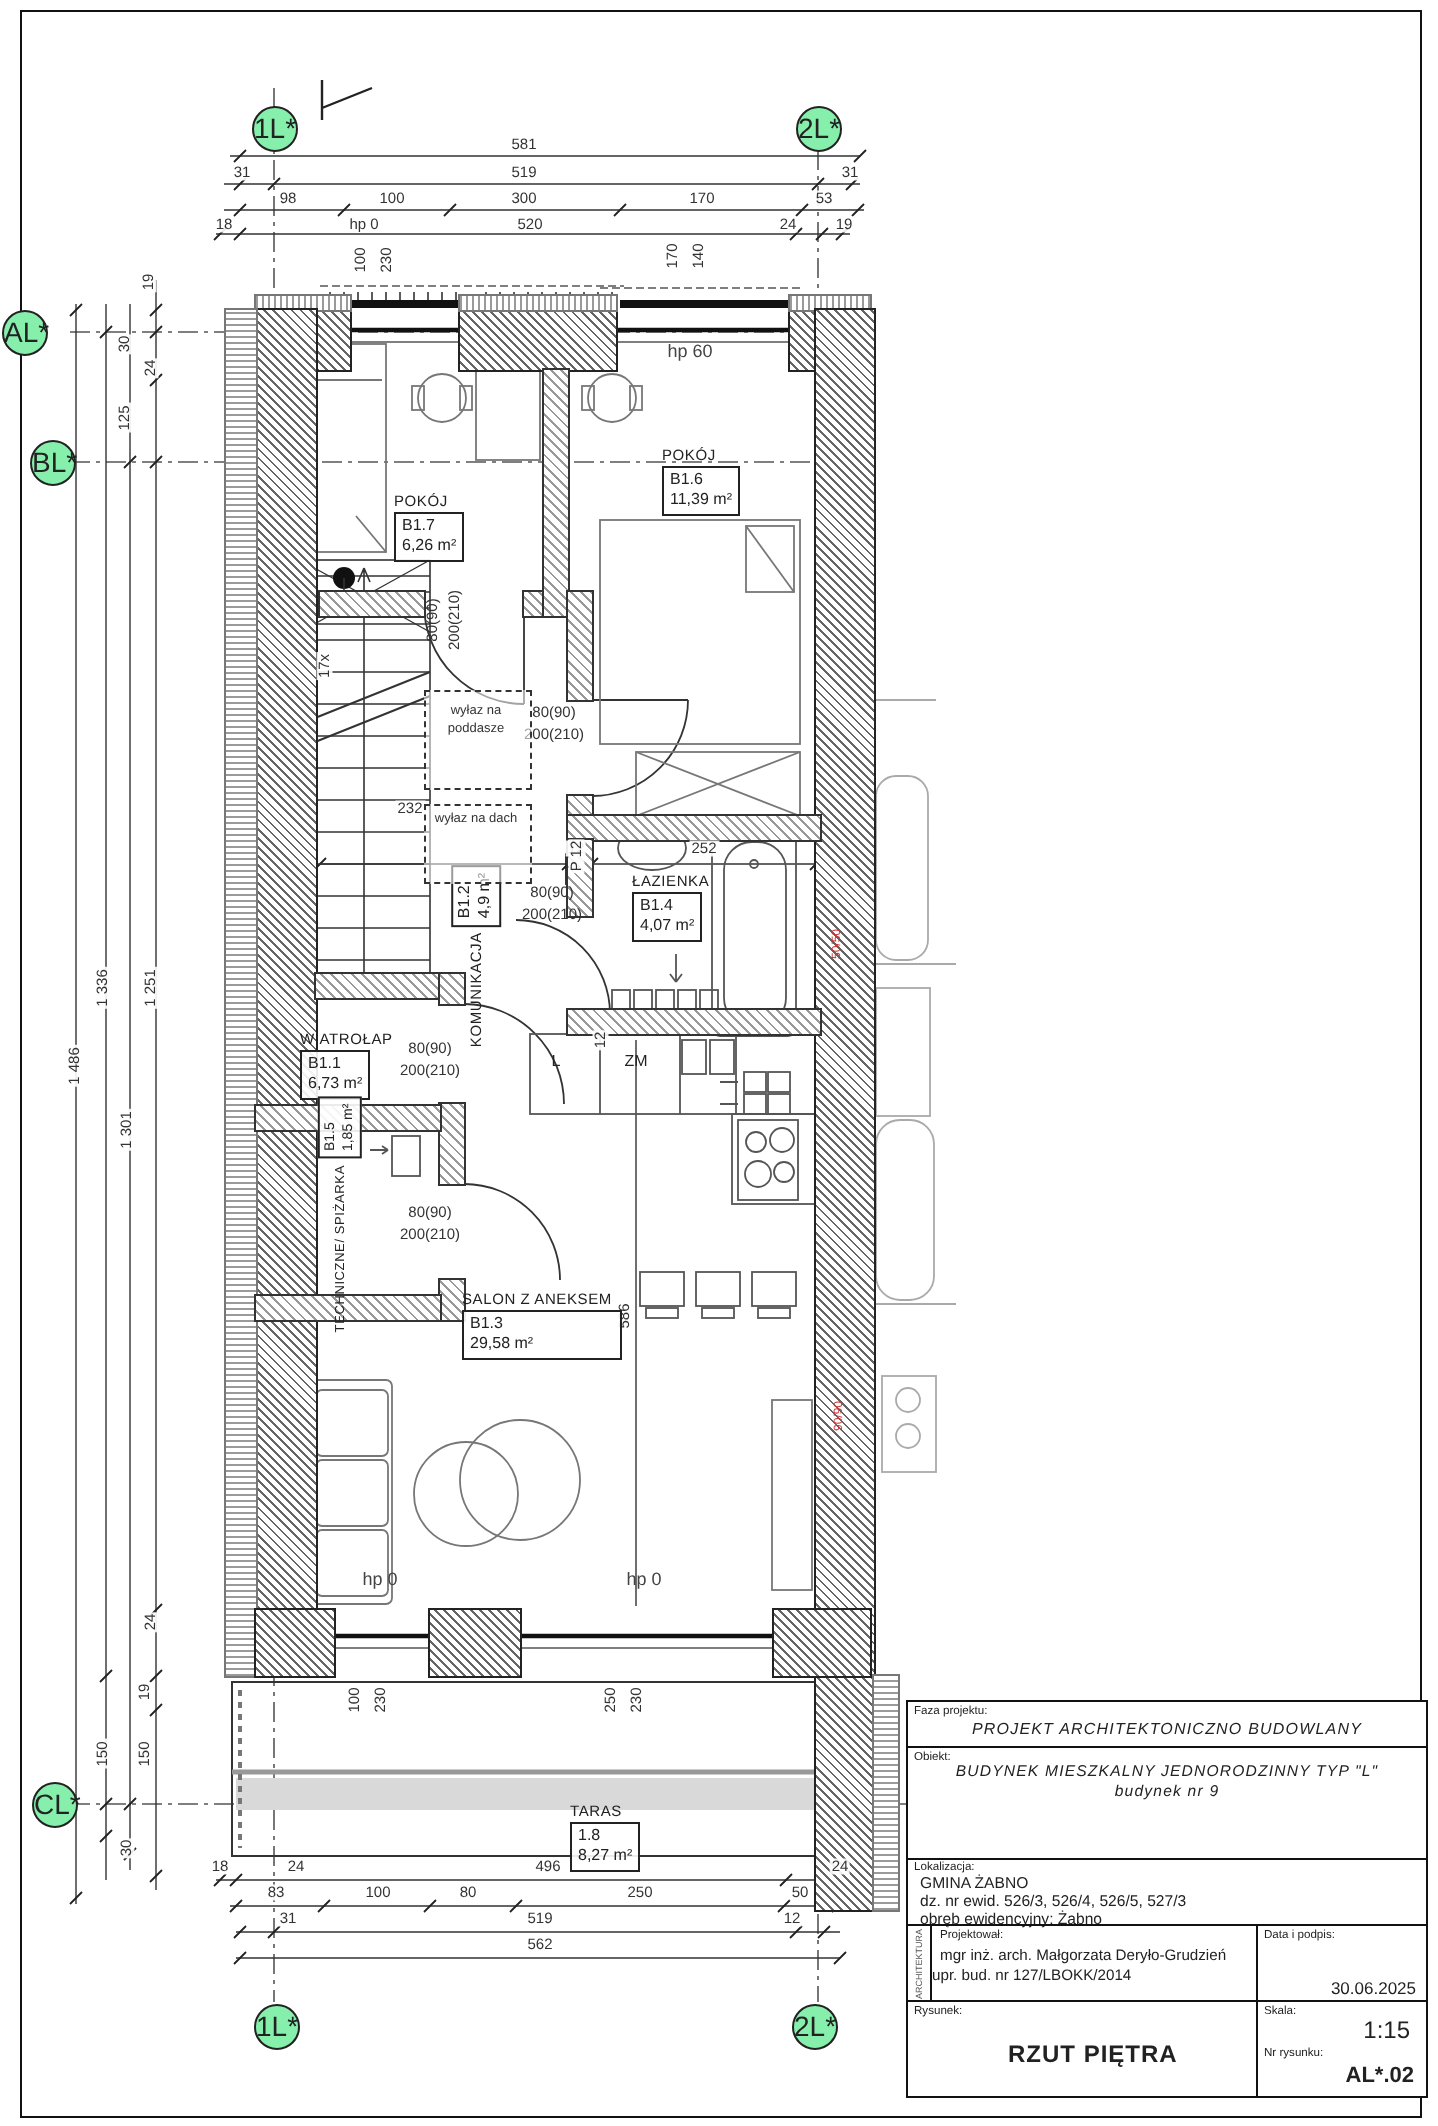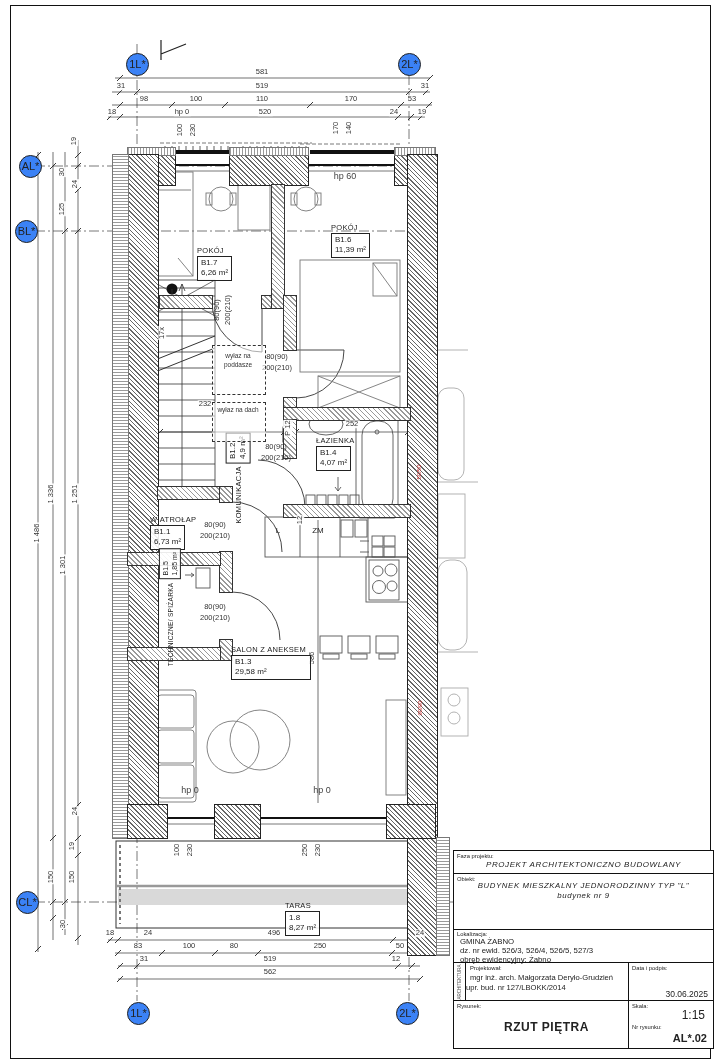--- a/index.html
+++ b/index.html
@@ -14,21 +14,21 @@
   .wi{position:absolute;background:repeating-linear-gradient(0deg,#9a9a9a 0 1px,#fff 1px 3px);
       outline:1px solid #777;}
   .wih{position:absolute;background:repeating-linear-gradient(90deg,#9a9a9a 0 1px,#fff 1px 3px);
       outline:1px solid #777;}
   .t{position:absolute;font-size:7.5px;line-height:1;white-space:nowrap;color:#222;}
   .c{transform:translate(-50%,-50%);}
   .cr{transform:translate(-50%,-50%) rotate(-90deg);}
   .dim{background:rgba(255,255,255,.9);padding:0 1px;color:#333;}
   .red{color:#cc3333;font-size:6px;}
   .axis{position:absolute;width:21px;height:21px;border:1.3px solid #222;border-radius:50%;
-        background:#3b82f6;font-size:11px;line-height:21px;text-align:center;}
+        background:#86efac;font-size:14px;line-height:21px;text-align:left;}
   .rblock{position:absolute;display:flex;flex-direction:column;gap:1px;}
   .rname{font-size:7.5px;letter-spacing:.3px;color:#222;white-space:nowrap;}
   .rbox{border:1px solid #222;background:rgba(255,255,255,.9);padding:1px 3px;font-size:8px;
         line-height:1.3;white-space:nowrap;width:max-content;}
   .dash{position:absolute;border:1px dashed #333;background:rgba(255,255,255,.55);}
   .ds{font-size:7.5px;color:#333;text-align:center;line-height:1.4;}
   .an{font-size:6.5px;color:#333;}
   
   #tb{position:absolute;left:453px;top:850px;width:259px;height:197px;border:1.5px solid #111;
       background:#fff;font-size:8px;}
@@ -219,31 +219,31 @@
   <div class="wp" style="left:220px;top:552px;width:12px;height:40px"></div>
   <div class="wp" style="left:220px;top:640px;width:12px;height:20px"></div>
   <div class="wp" style="left:128px;top:553px;width:92px;height:12px"></div>
   <div class="wp" style="left:128px;top:648px;width:92px;height:12px"></div>
 </div>
 
 <div class="axis" style="left:126px;top:53px">1L*</div>
 <div class="axis" style="left:398px;top:53px">2L*</div>
 <div class="axis" style="left:127px;top:1002px">1L*</div>
 <div class="axis" style="left:396px;top:1002px">2L*</div>
-<div class="axis" style="left:19px;top:155px">AL*</div>
+<div class="axis" style="left:1px;top:155px">AL*</div>
 <div class="axis" style="left:15px;top:220px">BL*</div>
 <div class="axis" style="left:16px;top:891px">CL*</div>
 
 <div class="t dim c" style="left:262px;top:72px">581</div>
 <div class="t dim c" style="left:121px;top:86px">31</div>
 <div class="t dim c" style="left:262px;top:86px">519</div>
 <div class="t dim c" style="left:425px;top:86px">31</div>
 <div class="t dim c" style="left:144px;top:99px">98</div>
 <div class="t dim c" style="left:196px;top:99px">100</div>
-<div class="t dim c" style="left:262px;top:99px">110</div>
+<div class="t dim c" style="left:262px;top:99px">300</div>
 <div class="t dim c" style="left:351px;top:99px">170</div>
 <div class="t dim c" style="left:412px;top:99px">53</div>
 <div class="t dim c" style="left:112px;top:112px">18</div>
 <div class="t dim c" style="left:265px;top:112px">520</div>
 <div class="t dim c" style="left:394px;top:112px">24</div>
 <div class="t dim c" style="left:422px;top:112px">19</div>
 <div class="t dim c" style="left:182px;top:112px">hp 0</div>
 <div class="t dim cr" style="left:180px;top:130px">100</div>
 <div class="t dim cr" style="left:193px;top:130px">230</div>
 <div class="t dim cr" style="left:336px;top:128px">170</div>

